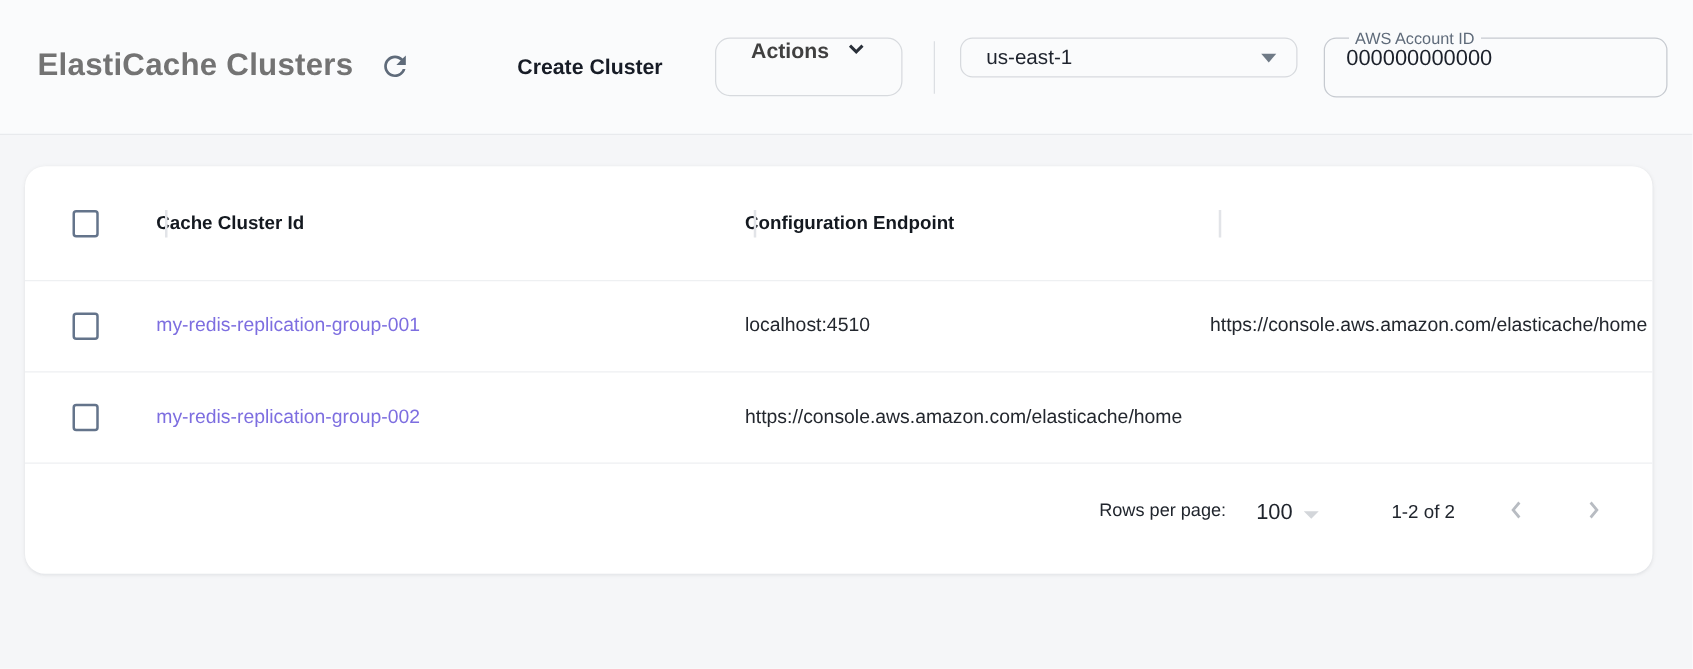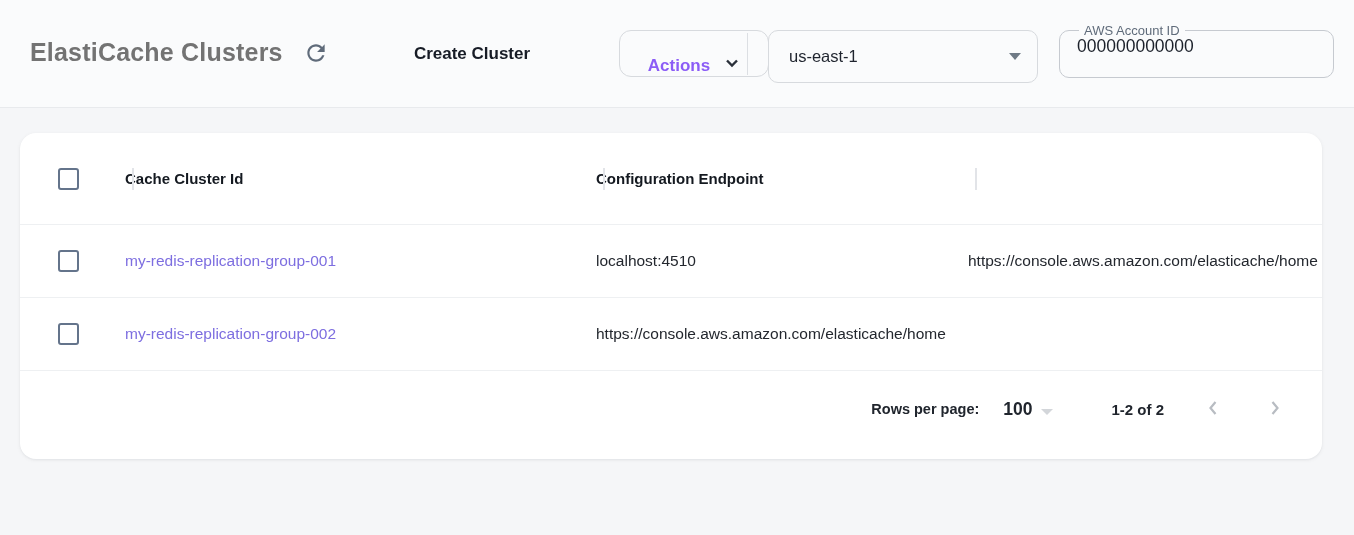--- a/index.html
+++ b/index.html
@@ -48,37 +48,36 @@
   }
   .actions-btn {
     position: absolute;
     left: 572px; top: 30px;
     width: 150px; height: 47px;
     background: #fafbfc;
     border: 1px solid #d7dade;
     border-radius: 12px;
     font-family: "Liberation Sans", sans-serif;
     font-size: 17px; font-weight: 600;
-    color: #8b5cf6;
-    cursor: pointer;
-    display: flex; align-items: flex-end; justify-content: center;
+    color: #404040;
+    cursor: pointer;
+    display: flex; align-items: flex-start; justify-content: center;
     gap: 14px;
-    margin-left: 47px;
   }
   .actions-btn svg { width: 16px; height: 16px; stroke: #2a303a; stroke-width: 2.4; fill: none; }
   .topbar-divider {
     position: absolute;
     left: 747px; top: 33px;
     width: 1px; height: 42px;
     background: #dcdfe3;
   }
   .region-select {
     position: absolute;
     left: 768px; top: 30px;
-    width: 270px; height: 53px;
+    width: 270px; height: 32px;
     background: #fafbfc;
     border: 1px solid #d7dade;
     border-radius: 10px;
     display: flex; align-items: center;
     padding: 0 16px 0 20px;
     cursor: pointer;
     font-size: 16.5px;
     color: #1f242e;
   }
   .region-select .grow { flex: 1; }
@@ -124,21 +123,21 @@
   }
   .grid-row {
     position: relative;
     display: flex;
     align-items: center;
   }
   .grid-header { height: 91px; }
   .grid-datarow { height: 73px; border-top: 1px solid #eef0f2; }
   .grid-footer { height: 89px; border-top: 1px solid #eef0f2;
     display: flex; align-items: center; justify-content: flex-end;
-    padding-right: 34px; padding-bottom: 12px; font-weight: bold; }
+    padding-right: 34px; padding-bottom: 12px; }
 
   .cell-check { width: 83px; flex: 0 0 83px; display: flex; align-items: center; padding-left: 38px; }
   .cell-c1 { width: 471px; flex: 0 0 471px; padding-left: 22px; }
   .cell-c2 { width: 372px; flex: 0 0 372px; padding-left: 22px; }
   .cell-c3 { flex: 1; padding-left: 22px; overflow: hidden; white-space: nowrap; }
 
   .hdr-label { font-size: 15px; font-weight: 700; color: #141920; cursor: pointer; }
   .cell-text { font-size: 15.5px; color: #23272e; }
   .row-link { font-size: 15.5px; color: #7d6ee0; text-decoration: none; cursor: pointer; }
 

